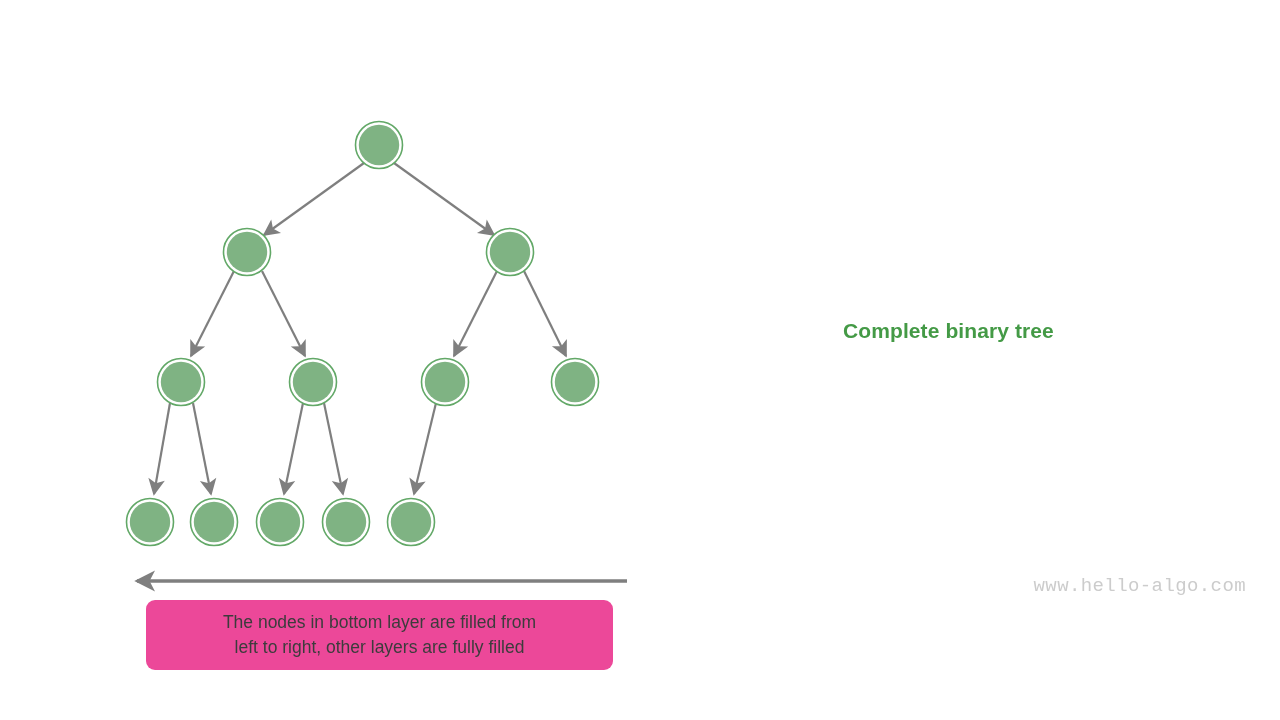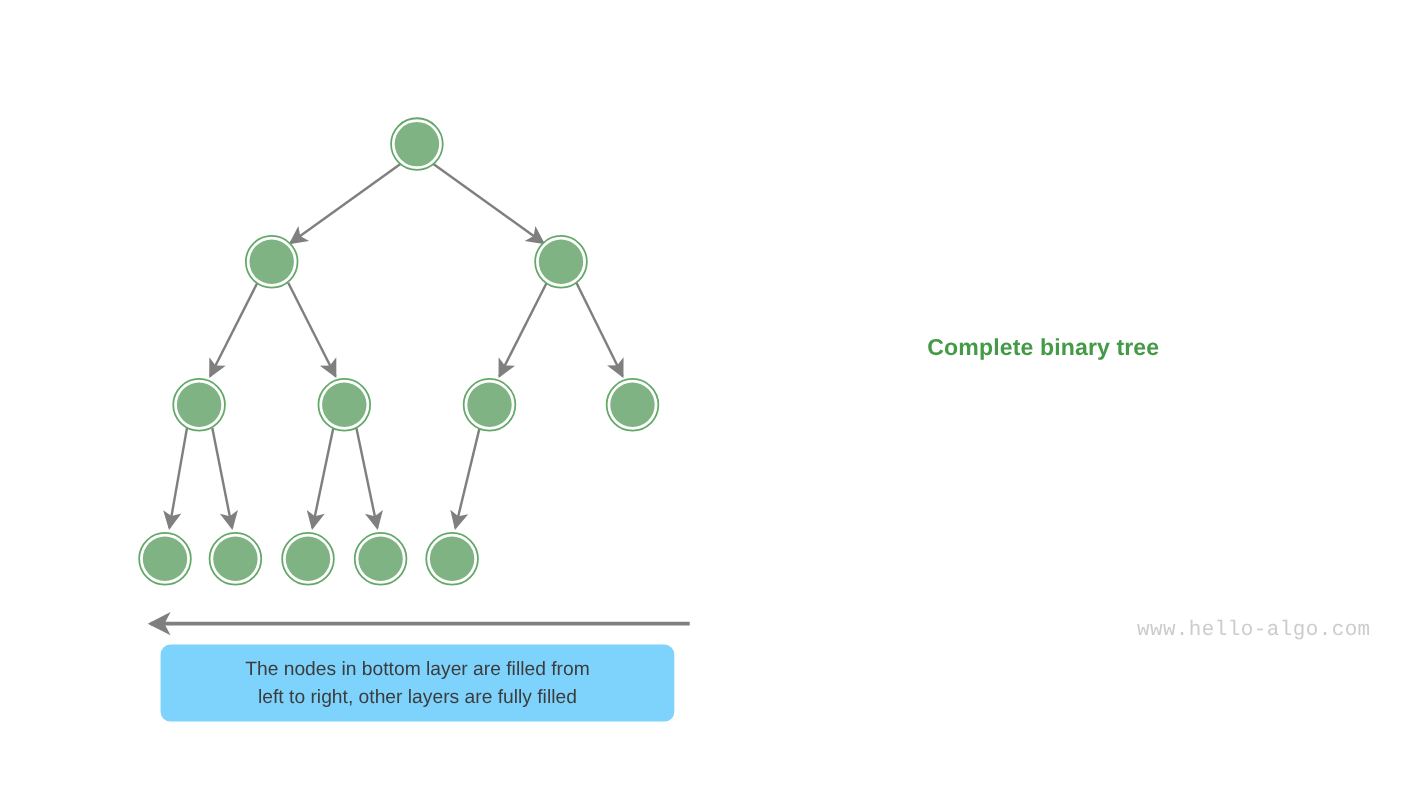--- a/index.html
+++ b/index.html
@@ -11,21 +11,21 @@
     width: 1280px;
     height: 720px;
     background: #ffffff;
     font-family: "Liberation Sans", sans-serif;
     overflow: hidden;
     position: relative;
   }
   #canvas {
     position: absolute;
     left: 0;
-    top: 2px;
+    top: 16px;
     width: 1280px;
     height: 604px;
   }
   .diagram-svg {
     position: absolute;
     left: 0;
     top: 0;
     width: 1280px;
     height: 720px;
     display: block;
@@ -65,21 +65,21 @@
     white-space: nowrap;
     left: 843px;
     top: 303px;
   }
   .caption-box {
     position: absolute;
     left: 146px;
     top: 584px;
     width: 467px;
     height: 70px;
-    background: #7dd3fc;
+    background: #ec4899;
     border-radius: 9px;
     display: flex;
     align-items: center;
     justify-content: center;
     box-sizing: border-box;
   }
   .caption-text {
     font-family: "Liberation Sans", sans-serif;
     font-size: 17.5px;
     color: #3c3c3c;

